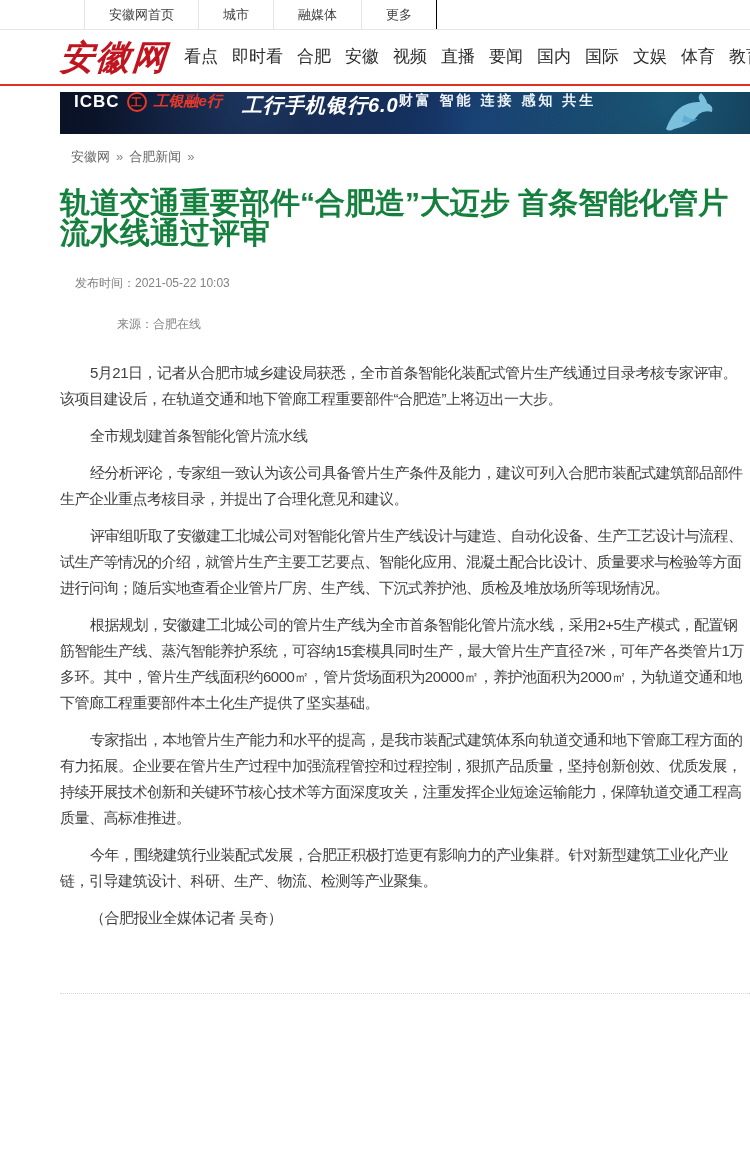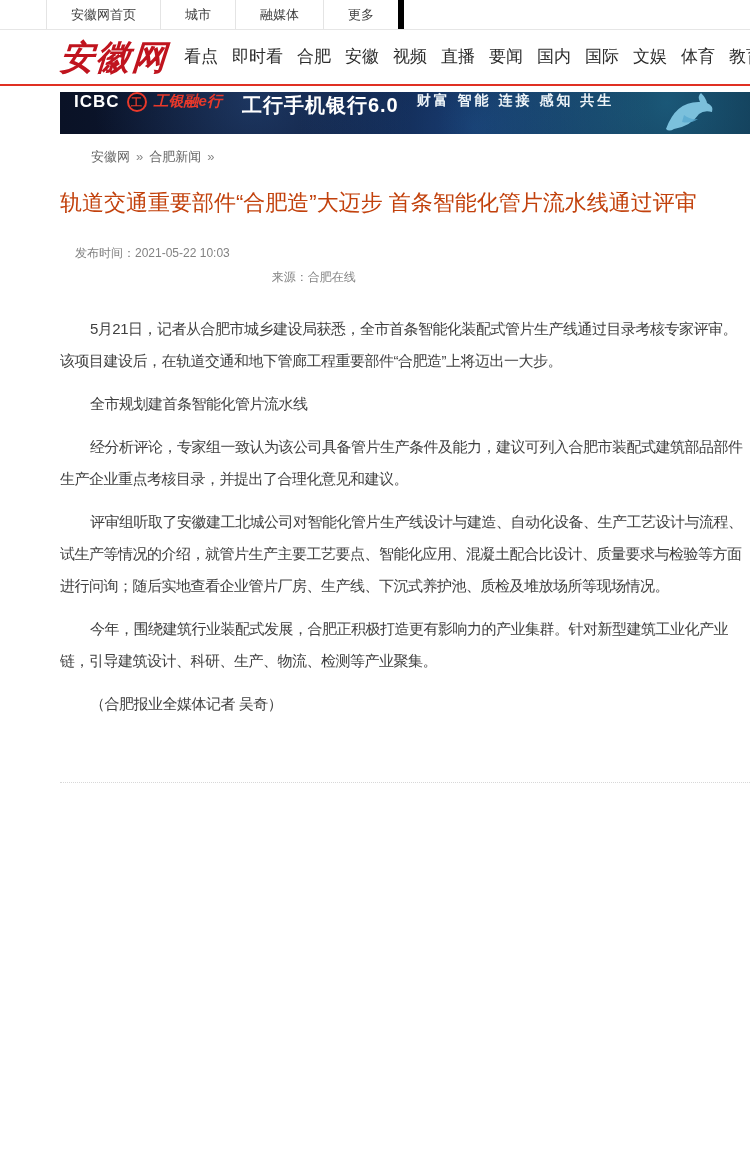--- a/index.html
+++ b/index.html
@@ -7,29 +7,29 @@
   html,body { background:#fff; }
   body {
     width:750px; height:1166px; overflow:hidden; position:relative;
     font-family:"Liberation Sans","DejaVu Sans",sans-serif; color:#404040;
   }
   a { cursor:pointer; }
 
   
   .topbar {
     height:30px; display:flex; align-items:stretch;
-    padding-left:46px; border-bottom:1px solid #e6e6e6;
+    padding-left:84px; border-bottom:1px solid #e6e6e6;
     font-size:13px; color:#404040; background:#fff;
   }
   .tb-item {
     display:flex; align-items:center; padding:0 24px;
     border-left:1px solid #e4e4e4; color:#404040; text-decoration:none;
     white-space:nowrap;
   }
-  .tb-item:last-child { border-right:6px solid #000000; }
+  .tb-item:last-child { border-right:1px solid #000000; }
 
   
   .masthead {
     height:56px; display:flex; align-items:center;
     padding-left:60px; border-bottom:2px solid #e03023;
     overflow:hidden; background:#fff;
   }
   .logo {
     font-family:"DejaVu Serif","Liberation Serif",serif;
     font-weight:bold; font-style:italic; font-size:34px; line-height:1;
@@ -54,43 +54,43 @@
     cursor:pointer;
   }
   .icbc-text { color:#fff; font-weight:bold; font-size:17px; letter-spacing:1px; margin-left:14px; }
   .icbc-ring {
     width:20px; height:20px; border:2px solid #e8392b; border-radius:50%;
     display:flex; align-items:center; justify-content:center;
     color:#e8392b; font-size:11px; font-weight:bold; margin:0 7px;
     flex:0 0 auto; background:rgba(0,0,0,.25);
   }
   .banner-brand { color:#e8392b; font-weight:bold; font-size:15px; margin-right:20px; white-space:nowrap;font-style:italic; }
-  .banner-product { color:#fff; font-weight:bold; font-size:20px; letter-spacing:1px; margin-right:18px; white-space:nowrap; }
+  .banner-product { color:#fff; font-weight:bold; font-size:20px; letter-spacing:1px; white-space:nowrap;font-style:italic; }
   .banner-slogan { color:#eef4f8; font-weight:bold; font-size:14px; letter-spacing:3px; white-space:nowrap; }
   .banner-dolphin { position:absolute; left:600px; top:1px; height:40px; width:56px; }
 
   
-  .breadcrumb { margin:14px 0 0 91px; font-size:13px; color:#666; }
+  .breadcrumb { margin:14px 0 0 71px; font-size:13px; color:#666; }
   .bc-link { color:#666; text-decoration:none; }
   .bc-sep { margin:0 6px; color:#888; }
 
   
   .article-title {
     margin:22px 0 0 60px; width:690px;
-    font-size:22px; line-height:30px; font-weight:normal; color:#c2410c;
+    font-size:30px; line-height:30px; font-weight:bold; color:#15803d;
   }
   .article-meta {
-    margin:27px 0 0 75px; font-size:12px; color:#828282; display:flex;
+    margin:27px 0 0 75px; font-size:12px; color:#828282; display:flex;flex-direction:column;
   }
   .meta-source { margin-left:42px;margin-top:24px; }
   .article-body {
     margin:27px 0 0 60px; width:687px;
     font-size:15px; color:#404040; letter-spacing:-0.5px;
   }
-  .para { line-height:32px; margin-bottom:11px; text-indent:2em; }
+  .para { line-height:26px; margin-bottom:11px; text-indent:2em; }
 
   
   .tags {
     margin:62px 0 0 60px; width:690px;
     border-top:1px dotted #d8d8d8; padding-top:11px;
     display:flex; align-items:center; font-size:13px; color:#555;
   }
 </style>
 </head>
 <body>
@@ -149,20 +149,22 @@
     <span>来源：</span><span>合肥在线</span>
   </span>
 </div>
 
 <div class="article-body">
 
 <p class="para text">5月21日，记者从合肥市城乡建设局获悉，全市首条智能化装配式管片生产线通过目录考核专家评审。该项目建设后，在轨道交通和地下管廊工程重要部件“合肥造”上将迈出一大步。</p>
     <p class="para subhead">全市规划建首条智能化管片流水线</p>
     <p class="para text">经分析评论，专家组一致认为该公司具备管片生产条件及能力，建议可列入合肥市装配式建筑部品部件生产企业重点考核目录，并提出了合理化意见和建议。</p>
     <p class="para text">评审组听取了安徽建工北城公司对智能化管片生产线设计与建造、自动化设备、生产工艺设计与流程、试生产等情况的介绍，就管片生产主要工艺要点、智能化应用、混凝土配合比设计、质量要求与检验等方面进行问询；随后实地查看企业管片厂房、生产线、下沉式养护池、质检及堆放场所等现场情况。</p>
+    <p class="para text">根据规划，安徽建工北城公司的管片生产线为全市首条智能化管片流水线，采用2+5生产模式，配置钢筋智能生产线、蒸汽智能养护系统，可容纳15套模具同时生产，最大管片生产直径7米，可年产各类管片1万多环。其中，管片生产线面积约6000㎡，管片货场面积为20000㎡，养护池面积为2000㎡，为轨道交通和地下管廊工程重要部件本土化生产提供了坚实基础。</p>
+    <p class="para text">专家指出，本地管片生产能力和水平的提高，是我市装配式建筑体系向轨道交通和地下管廊工程方面的有力拓展。企业要在管片生产过程中加强流程管控和过程控制，狠抓产品质量，坚持创新创效、优质发展，持续开展技术创新和关键环节核心技术等方面深度攻关，注重发挥企业短途运输能力，保障轨道交通工程高质量、高标准推进。</p>
     <p class="para text">今年，围绕建筑行业装配式发展，合肥正积极打造更有影响力的产业集群。针对新型建筑工业化产业链，引导建筑设计、科研、生产、物流、检测等产业聚集。</p>
     <p class="para byline">（合肥报业全媒体记者 吴奇）</p>
   </div>
 
 <div class="tags">
   
   
 </div>
 
 </body></html>

